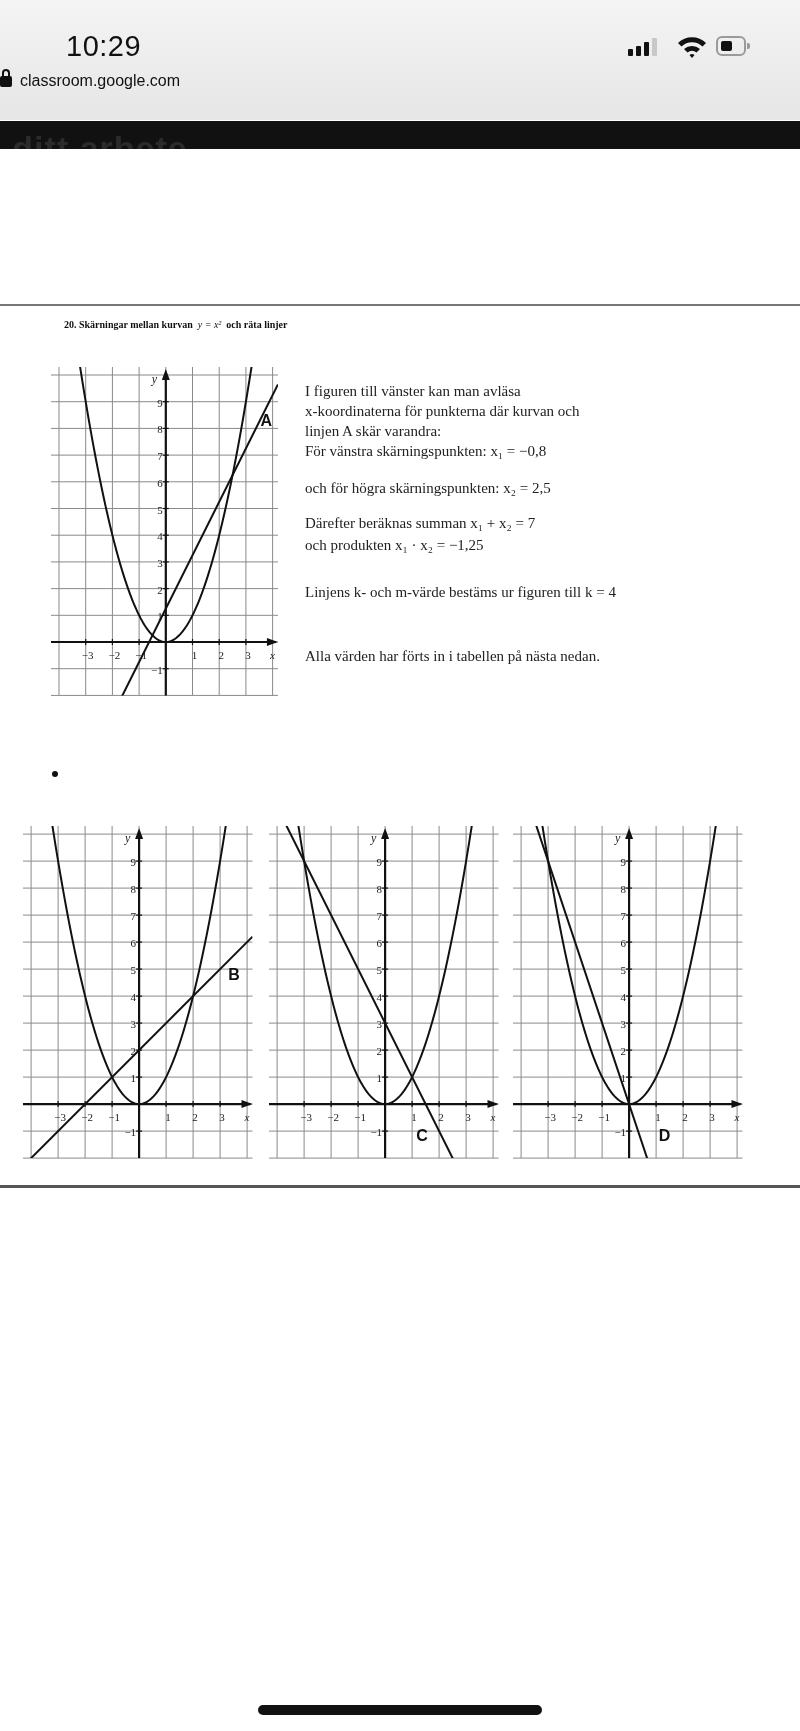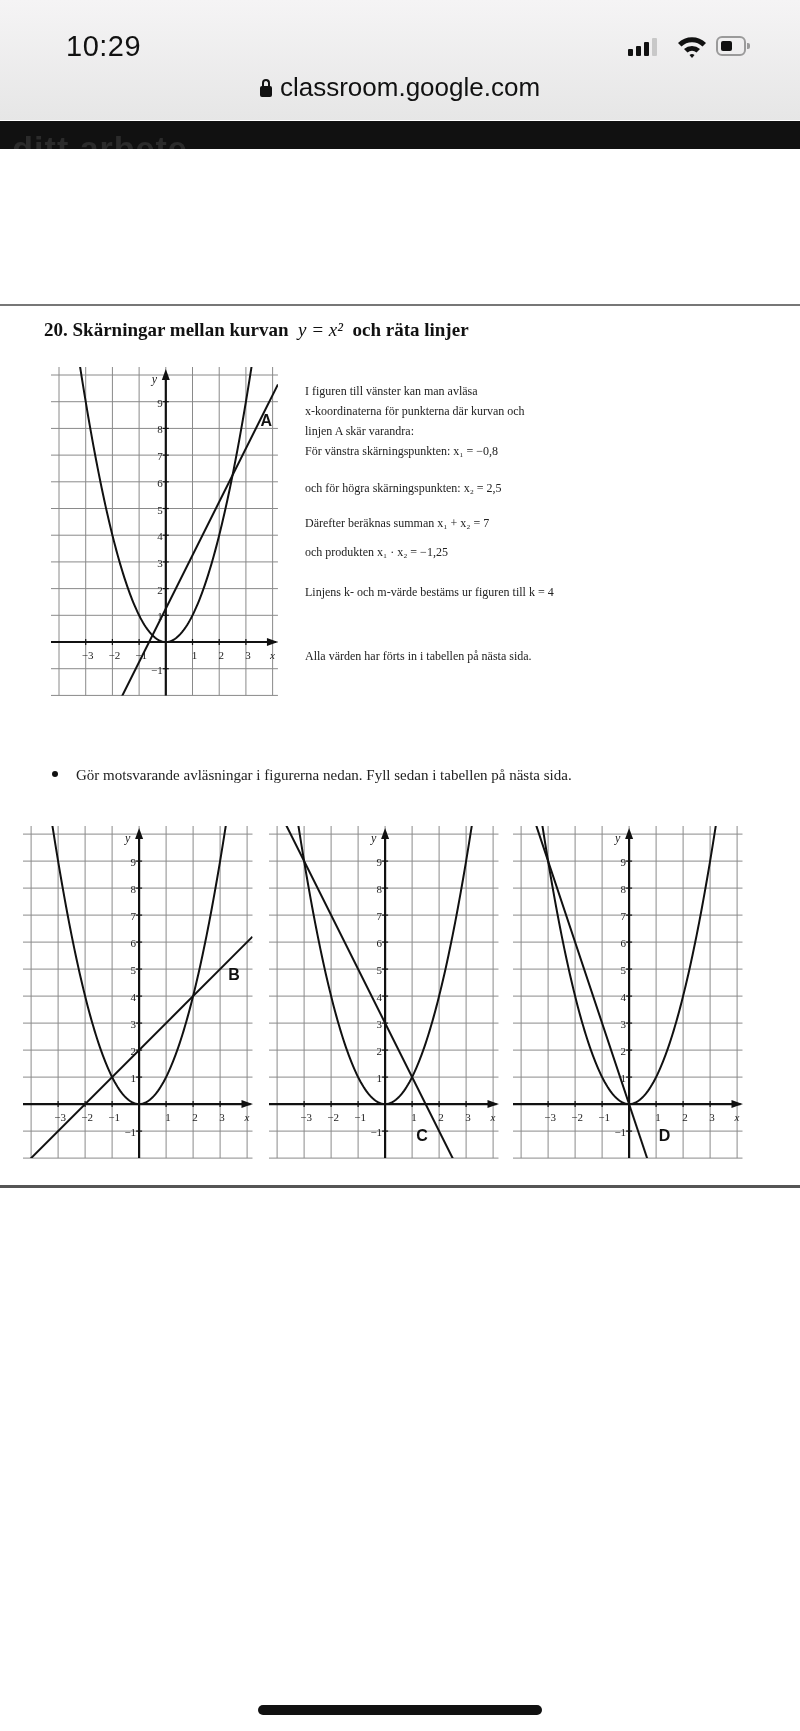--- a/index.html
+++ b/index.html
@@ -9,32 +9,32 @@
                background:linear-gradient(#f5f4f5, #e6e6e6); }
   .time { position:absolute; left:66px; top:30px; font-size:29px; font-weight:500; letter-spacing:0.5px; }
   .signal { position:absolute; left:628px; top:38px; display:flex; align-items:flex-end; gap:3px; }
   .signal span { display:block; width:5px; background:#111; border-radius:1px; }
   .signal span.off { background:#c8c8c8; }
   .wifi { position:absolute; left:676px; top:34px; width:32px; height:26px; }
   .battery { position:absolute; left:716px; top:36px; width:30px; height:20px; border:2px solid #9a9a9a;
              border-radius:6px; box-sizing:border-box; }
   .battery .lvl { position:absolute; left:3px; top:3px; width:11px; height:10px; background:#111; border-radius:2px; }
   .battery .nub { position:absolute; right:-6px; top:5px; width:3px; height:6px; background:#9a9a9a; border-radius:0 2px 2px 0; }
-  .urlbar { position:absolute; left:0; top:72px; width:800px; text-align:center; font-size:26px; color:#111; }
+  .urlbar { position:absolute; left:0; top:72px; width:800px; text-align:left; font-size:16px; color:#111; }
   .urlbar .lock { display:inline-block; width:12px; height:11px; background:#111; border-radius:2px; position:relative;
                   margin-right:8px; vertical-align:-1px; }
   .urlbar .lock::before { content:""; position:absolute; left:2px; top:-7px; width:4px; height:6px;
                   border:2px solid #111; border-bottom:none; border-radius:5px 5px 0 0; }
   .darkbar { position:absolute; left:0; top:121px; width:800px; height:28px; background:#111; overflow:hidden; }
   .darkbar .ghost { position:absolute; left:-18px; top:8px; font-size:34px; font-weight:bold; color:#2b2b2b; letter-spacing:1px; }
   .hr { position:absolute; left:0; width:800px; height:2px; background:#777; }
   .doc { font-family:"Liberation Serif", serif; }
-  .title { position:absolute; left:44px; top:319px; font-size:19px; font-weight:bold;text-align:center; }
+  .title { position:absolute; left:64px; top:319px; font-size:10px; font-weight:bold;text-align:center; }
   .title .math { font-style:italic; font-weight:normal; }
-  .para { position:absolute; left:305px; font-size:12px; line-height:20px; color:#222; }
+  .para { position:absolute; left:305px; font-size:15px; line-height:20px; color:#222; }
   .bullet { position:absolute; left:52px; top:767px; font-size:15px; color:#222; }
   .bullet .dot { display:inline-block; width:6px; height:6px; background:#111; border-radius:50%; margin-right:18px; vertical-align:3px; }
   svg.graph { position:absolute; overflow:visible; }
   svg.graph text { font-family:"Liberation Serif", serif; }
   .homebar { position:absolute; left:258px; top:1705px; width:284px; height:10px; border-radius:5px; background:#111; }
 </style>
 </head>
 <body>
 
 <div class="statusbar">
@@ -76,31 +76,31 @@
   <div class="para" style="top:381px">
     <div>I figuren till vänster kan man avläsa</div>
     <div>x-koordinaterna för punkterna där kurvan och</div>
     <div>linjen A skär varandra:</div>
     <div>För vänstra skärningspunkten:  x₁ = −0,8</div>
     <div style="margin-top:17px">och för högra skärningspunkten:  x₂ = 2,5</div>
   </div>
 
   <div class="para" style="top:513px">
     <div>Därefter beräknas summan  x₁ + x₂ = 7</div>
-    <div style="margin-top:9px">och produkten  x₁ · x₂ = −1,25</div>
+    <div style="margin-top:2px">och produkten  x₁ · x₂ = −1,25</div>
   </div>
 
   <div class="para" style="top:582px">
     <div>Linjens k- och m-värde bestäms ur figuren till  k = 4</div>
   </div>
 
-  <div class="para" style="top:646px">Alla värden har förts in i tabellen på nästa sida.</div>
+  <div class="para" style="top:646px">Alla värden har förts in i tabellen på nästa nedan.</div>
 
   <div class="bullet">
-    <span class="dot"></span><span>Gör motsvarande avläsningar i figurerna nedan. Fyll sedan i tabellen på nästa sida.</span>
+    <span class="dot"></span>
   </div>
 
   <svg class="graph" id="graph-0" width="226.95" height="328.41" style="left: 51.19px; top: 366.99px;">
       <defs>
         <clipPath id="clip0">
           <rect x="0" y="0" width="226.95" height="328.41"></rect>
         </clipPath>
       </defs>
       <line x1="8.009999999999994" y1="0" x2="8.009999999999994" y2="328.41" stroke="#8a8a8a" stroke-width="1"></line>
       <line x1="34.709999999999994" y1="0" x2="34.709999999999994" y2="328.41" stroke="#8a8a8a" stroke-width="1"></line>

